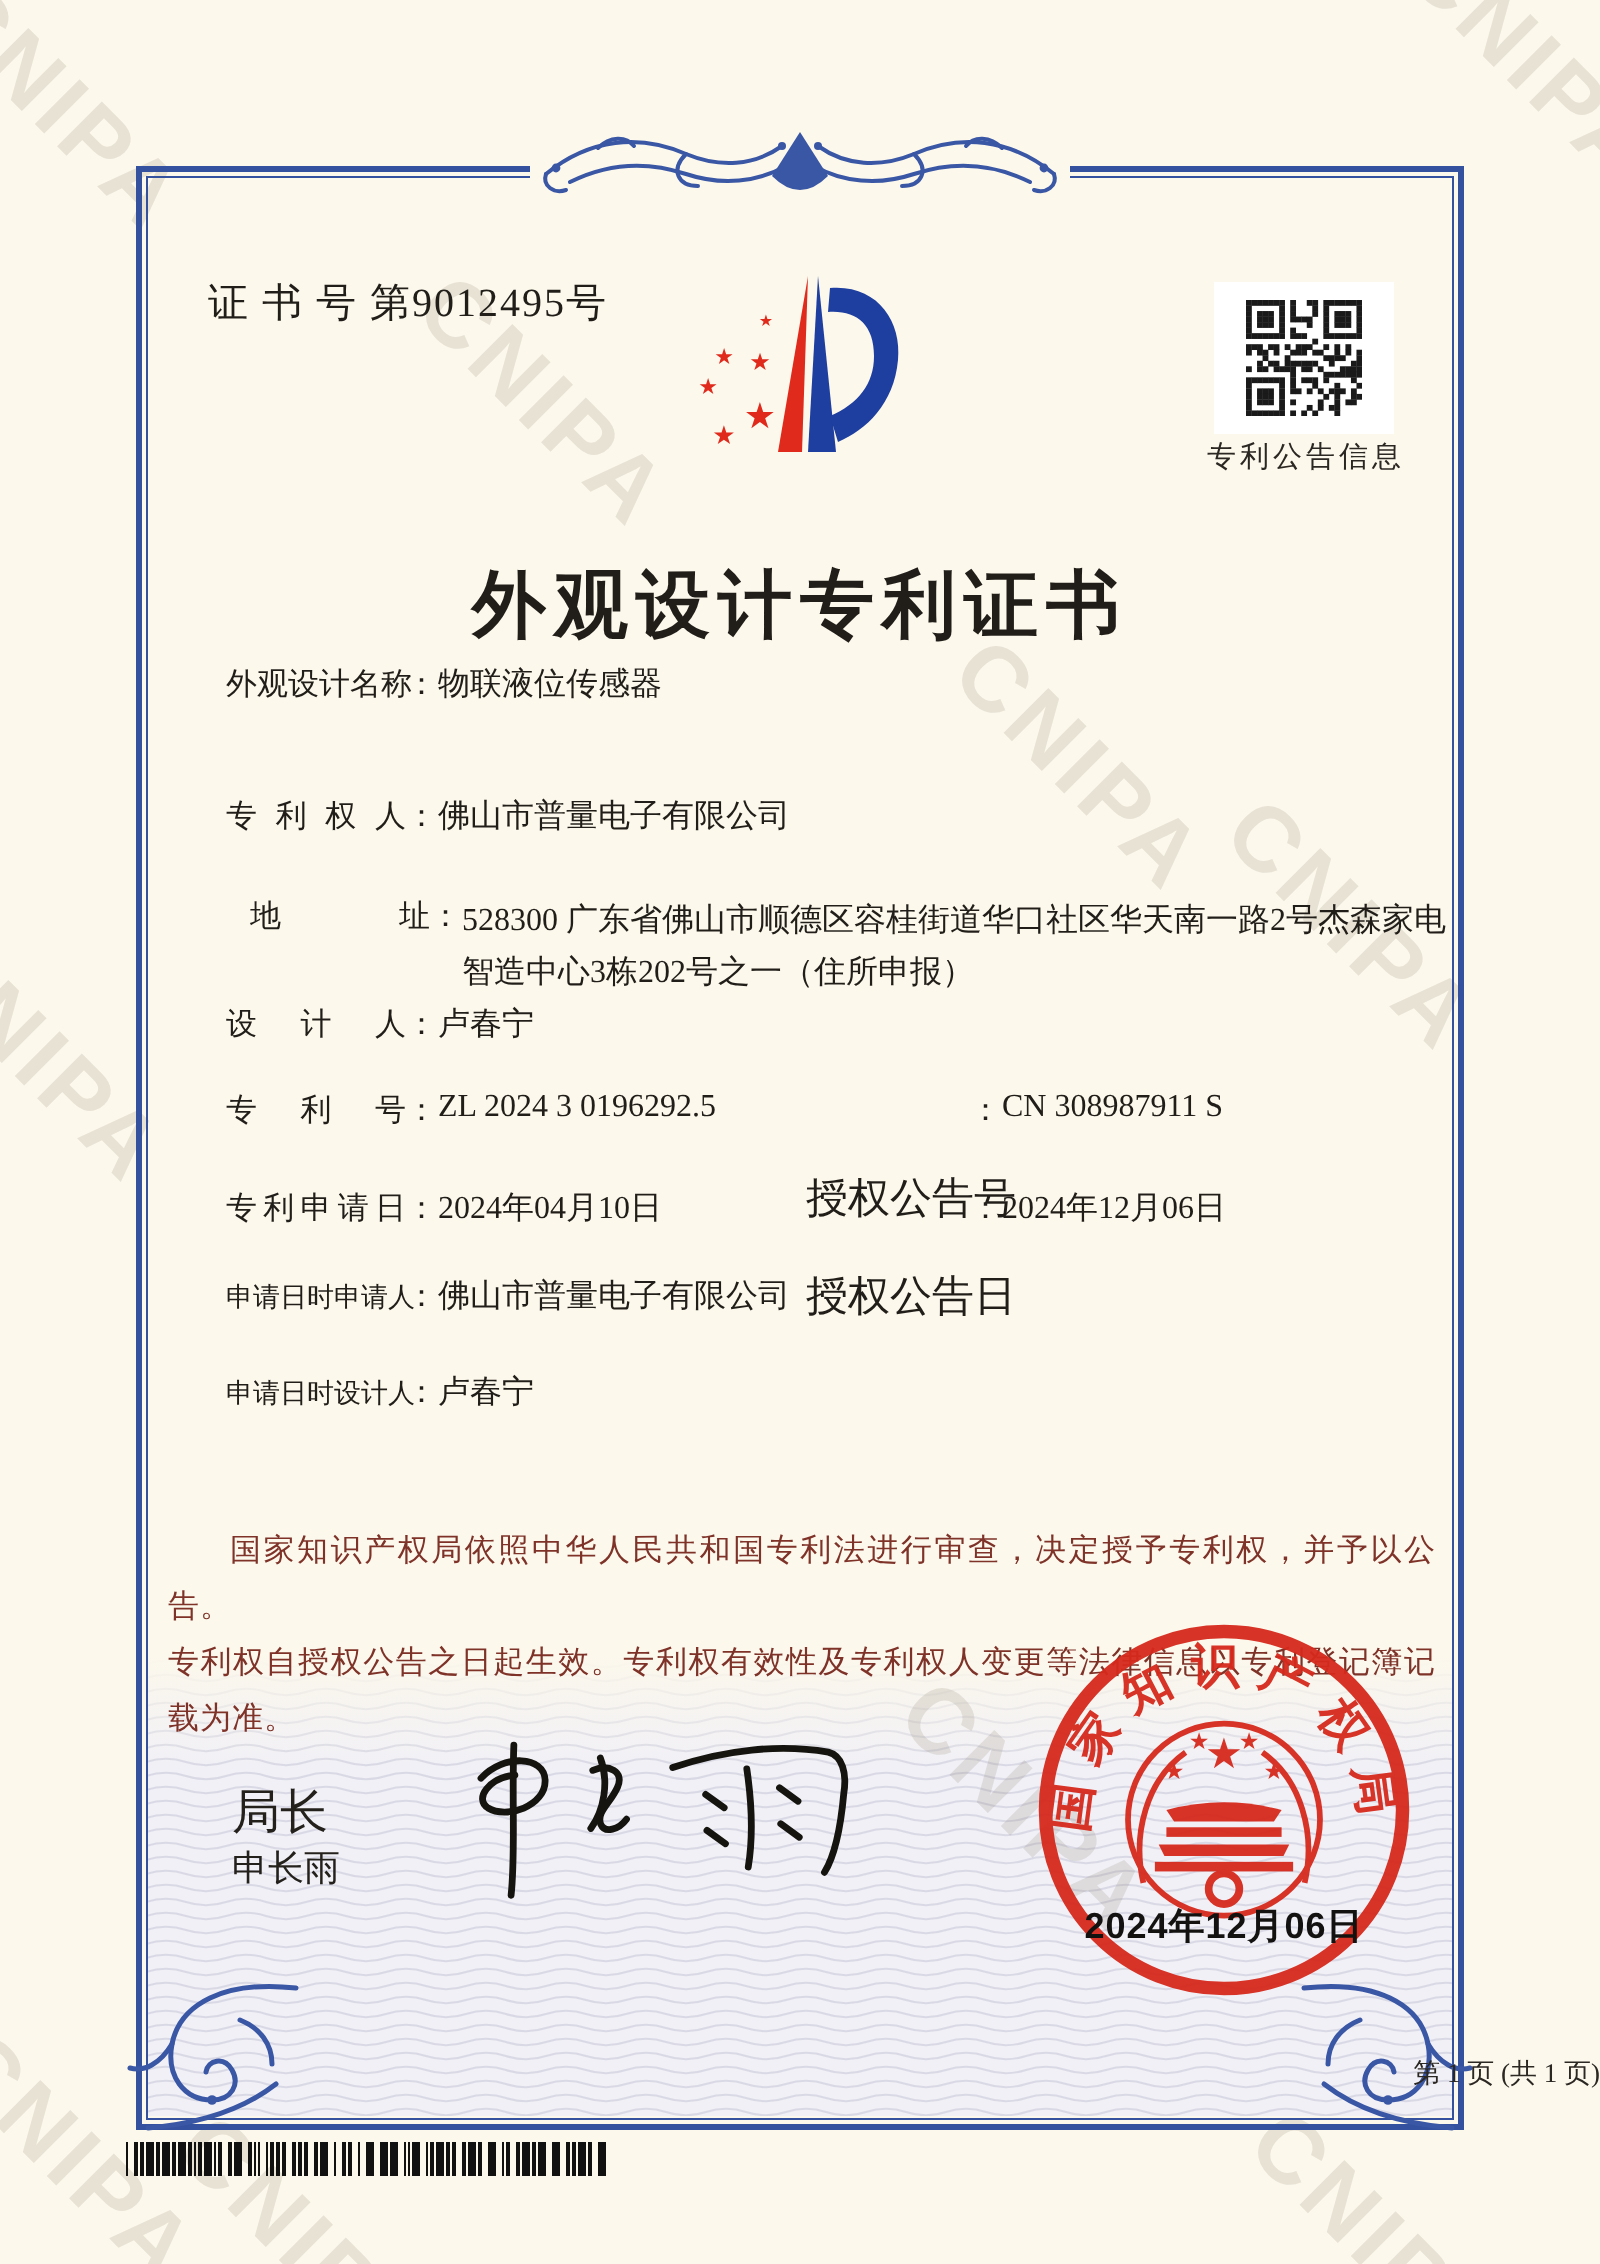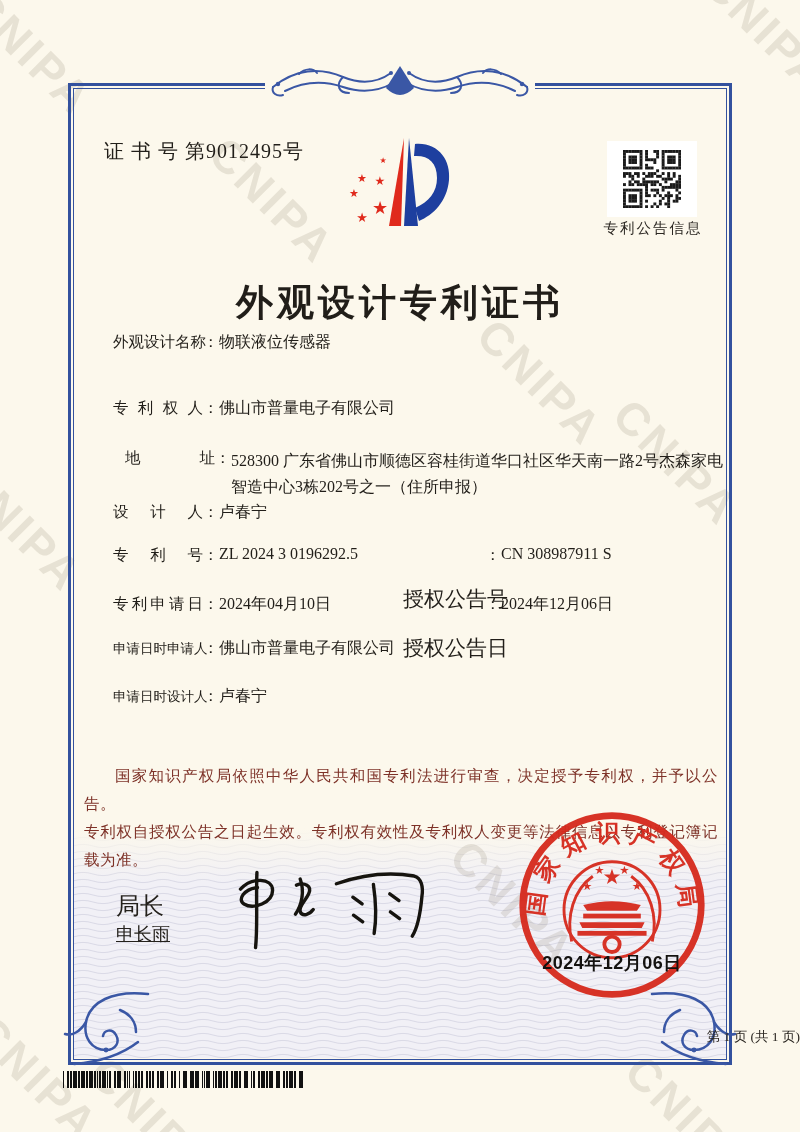--- a/index.html
+++ b/index.html
@@ -56,21 +56,21 @@
   .lbl-r{display:inline-block;width:82px;font-size:21px;vertical-align:top;margin-top:40px;}
   
   .statement{
     position:absolute;left:84px;top:762px;width:634px;z-index:5;
     color:#7e3228;font-size:15.5px;letter-spacing:0.5px;line-height:28px;
     text-align:justify;
   }
   .statement .l1{text-indent:2em;}
   
   .sig-title{position:absolute;left:116px;top:890px;font-family:"Liberation Sans",sans-serif;font-size:24px;font-weight:500;z-index:5;color:#24211c;}
-  .sig-name{position:absolute;left:116px;top:922px;font-family:"Liberation Sans",sans-serif;font-size:18px;font-weight:500;z-index:5;color:#24211c;text-decoration:underline;}
+  .sig-name{position:absolute;left:116px;top:922px;font-family:"Liberation Sans",sans-serif;font-size:18px;font-weight:500;z-index:5;color:#24211c;}
   .sig-script{position:absolute;left:225px;top:852px;z-index:5;}
   
   .seal{position:absolute;left:516px;top:809px;width:192px;height:192px;z-index:6;}
   .seal-date{
     position:absolute;left:524px;top:951px;width:176px;text-align:center;z-index:7;
     font-family:"Liberation Sans",sans-serif;font-weight:bold;font-size:18px;color:#141210;
     letter-spacing:0.5px;
   }
   
   .footer{position:absolute;left:0;top:1028px;width:800px;text-align:right;font-size:13.5px;z-index:5;color:#2b2722;}

